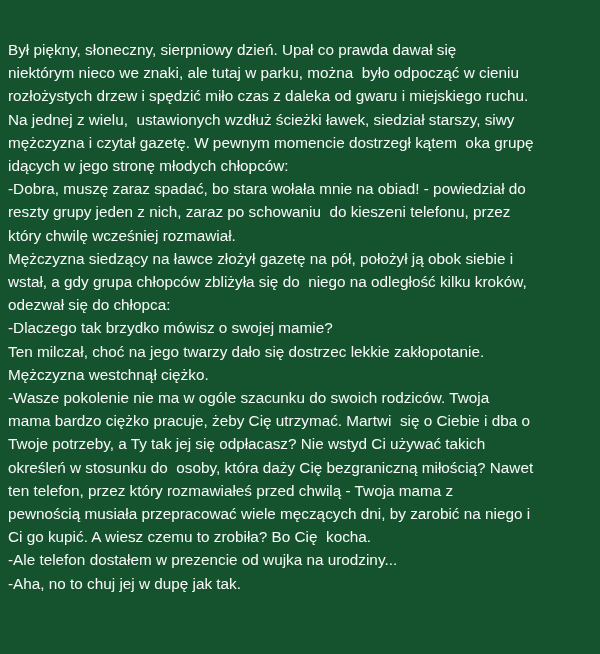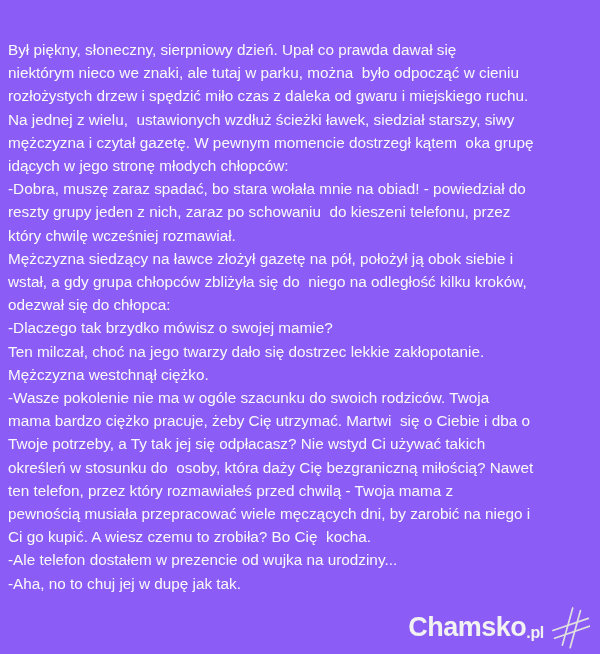--- a/index.html
+++ b/index.html
@@ -4,21 +4,21 @@
 <style>
   html, body {
     margin: 0;
     padding: 0;
     background: #000000;
   }
   .page {
     position: relative;
     width: 600px;
     height: 654px;
-    background: #8b5cf6;
+    background: #14532d;
     overflow: hidden;
     font-family: "Liberation Sans", "DejaVu Sans", sans-serif;
   }
   .story {
     position: absolute;
     left: 8px;
     top: 38px;
     width: 588px;
     margin: 0;
     color: #fafafa;
@@ -85,28 +85,14 @@
 -Wasze pokolenie nie ma w ogóle szacunku do swoich rodziców. Twoja
 mama bardzo ciężko pracuje, żeby Cię utrzymać. Martwi  się o Ciebie i dba o
 Twoje potrzeby, a Ty tak jej się odpłacasz? Nie wstyd Ci używać takich
 określeń w stosunku do  osoby, która daży Cię bezgraniczną miłością? Nawet
 ten telefon, przez który rozmawiałeś przed chwilą - Twoja mama z
 pewnością musiała przepracować wiele męczących dni, by zarobić na niego i
 Ci go kupić. A wiesz czemu to zrobiła? Bo Cię  kocha.
 -Ale telefon dostałem w prezencie od wujka na urodziny...
 -Aha, no to chuj jej w dupę jak tak.</div>
 
-  <div class="footer">
-    <div class="brand-text">
-      <span class="brand">Chamsko</span>
-        <span class="tld">.pl</span>
-    </div>
-    <svg class="hash-icon" width="38" height="46" viewBox="0 0 44 48" fill="none" stroke="#e0e0e0" stroke-width="2" stroke-linecap="round">
-
-      <line x1="24" y1="2" x2="12" y2="45"></line>
-      <line x1="33" y1="5" x2="21" y2="48"></line>
-
-      <line x1="1" y1="28" x2="42" y2="14"></line>
-      <line x1="3" y1="37" x2="44" y2="23"></line>
-    </svg>
-  </div>
 
 </div>
 
 </body></html>

